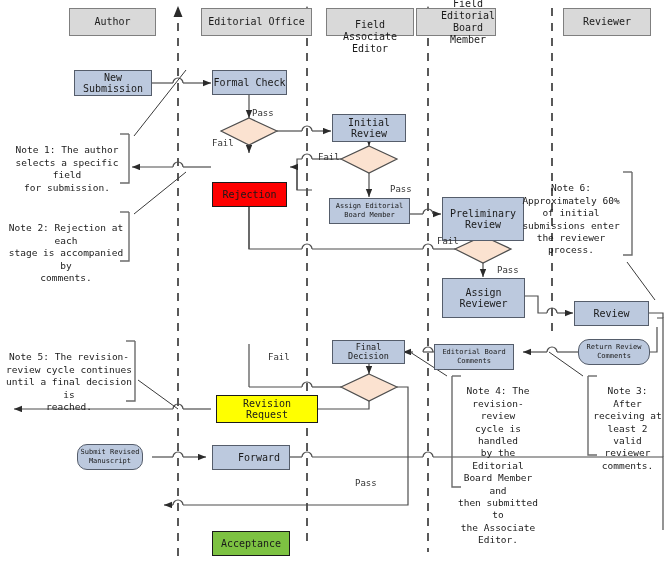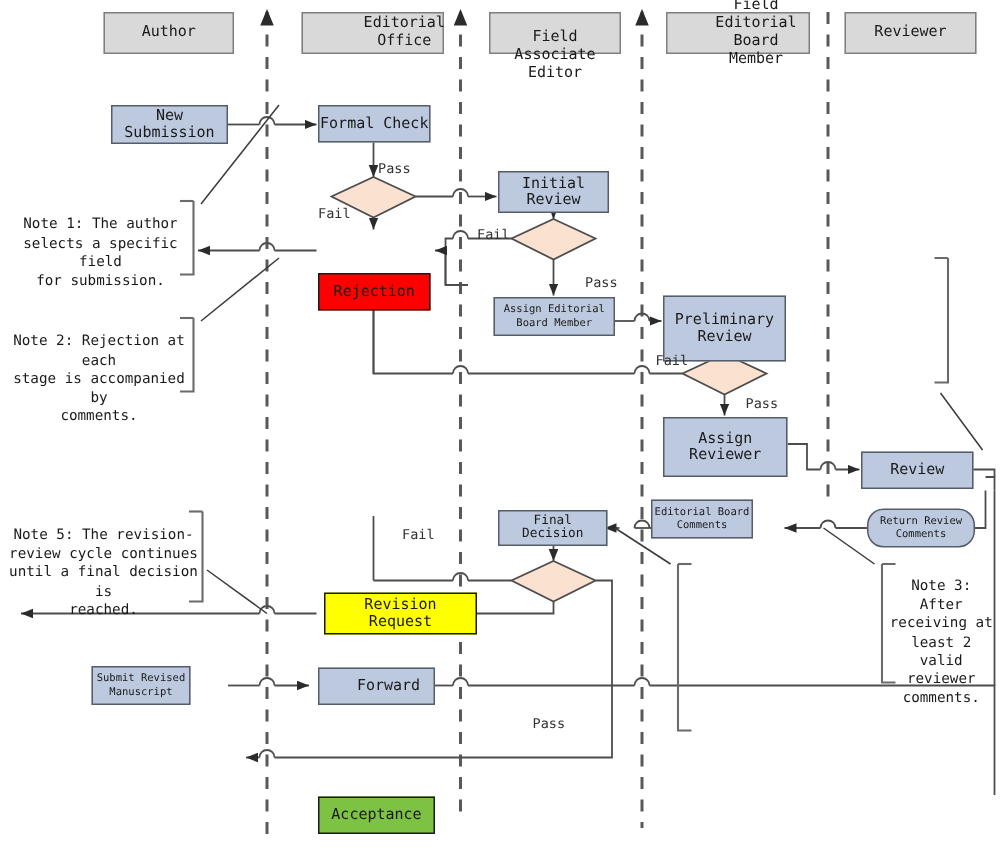--- a/index.html
+++ b/index.html
@@ -184,28 +184,28 @@
       <polygon points="249,118 277,131 249,145 221,131"></polygon>
       <polygon points="369,146 397,159 369,173 341,159"></polygon>
       <polygon points="483,236 511,249 483,263 455,249"></polygon>
       <polygon points="369,374 397,387 369,401 341,387"></polygon>
     </g>
   </svg>
 
   <div class="lane-header" style="left:69px;top:8px;width:87px;height:28px;">
     <span>Author</span>
   </div>
-  <div class="lane-header" style="left:201px;top:8px;width:95px;height:28px;padding-left:42px;">
+  <div class="lane-header" style="left:201px;top:8px;width:111px;height:28px;">
     <span>Editorial Office</span>
   </div>
   <div class="lane-header" style="left:326px;top:8px;width:88px;height:28px;white-space:pre-line;">
     <span style="white-space:pre-line;margin-top:29px;">Field Associate
 Editor</span>
   </div>
-  <div class="lane-header" style="left:444px;top:8px;width:96px;height:28px;white-space:pre-line;padding-left:24px;">
+  <div class="lane-header" style="left:416px;top:8px;width:80px;height:28px;white-space:pre-line;padding-left:24px;">
     <span style="white-space:pre-line;">Field Editorial
 Board Member</span>
   </div>
   <div class="lane-header" style="left:563px;top:8px;width:88px;height:28px;">
     <span>Reviewer</span>
   </div>
 
   <div class="node n-blue" style="left:74px;top:70px;width:78px;height:26px;white-space:pre-line;">
     <span style="white-space:pre-line;">New
 Submission</span>
@@ -241,35 +241,35 @@
 
   <div class="node n-blue" style="left:574px;top:301px;width:75px;height:25px;">
     <span>Review</span>
   </div>
 
   <div class="node n-blue n-small" style="left:578px;top:339px;width:72px;height:26px;white-space:pre-line;border-radius:11px;">
     <span style="white-space:pre-line;">Return Review
 Comments</span>
   </div>
 
-  <div class="node n-blue n-small" style="left:434px;top:333px;width:68px;height:26px;white-space:pre-line;">
+  <div class="node n-blue n-small" style="left:434px;top:344px;width:80px;height:26px;white-space:pre-line;">
     <span style="white-space:pre-line;">Editorial Board
 Comments</span>
   </div>
 
   <div class="node n-blue n-small" style="left:332px;top:340px;width:73px;height:24px;font-size:8.5px;">
     <span>Final Decision</span>
   </div>
 
   <div class="node n-yellow" style="left:216px;top:395px;width:102px;height:28px;white-space:pre-line;">
     <span style="white-space:pre-line;">Revision
 Request</span>
   </div>
 
-  <div class="node n-blue n-small" style="left:61px;top:444px;width:66px;height:26px;white-space:pre-line;">
+  <div class="node n-blue n-small" style="left:77px;top:444px;width:66px;height:26px;white-space:pre-line;border-radius:10px;">
     <span style="white-space:pre-line;">Submit Revised
 Manuscript</span>
   </div>
 
   <div class="node n-blue" style="left:212px;top:445px;width:78px;height:25px;padding-left:16px;">
     <span>Forward</span>
   </div>
 
   <div class="node n-green" style="left:212px;top:492px;width:78px;height:25px;">
     <span>Acceptance</span>
@@ -308,22 +308,40 @@
   <div class="note" style="left:6px;top:210px;width:120px;">
     <span>Note 2: Rejection at each
 stage is accompanied by
 comments.</span>
   </div>
   <div class="note" style="left:6px;top:339px;width:126px;">
     <span>Note 5: The revision-
 review cycle continues
 until a final decision is
 reached.</span>
+  </div>
+  <div class="note" style="left:456px;top:373px;width:84px;">
+    <span>Note 4: The
+revision-review
+cycle is handled
+by the Editorial
+Board Member and
+then submitted to
+the Associate
+Editor.</span>
   </div>
   <div class="note" style="left:591px;top:373px;width:73px;">
     <span>Note 3: After
 receiving at
 least 2 valid
 reviewer
 comments.</span>
   </div>
+  <div class="note" style="left:516px;top:170px;width:110px;">
+    <span>Note 6:
+Approximately 60%
+of initial
+submissions enter
+the reviewer
+process.</span>
+  </div>
 
 </div>
 
 </body></html>

